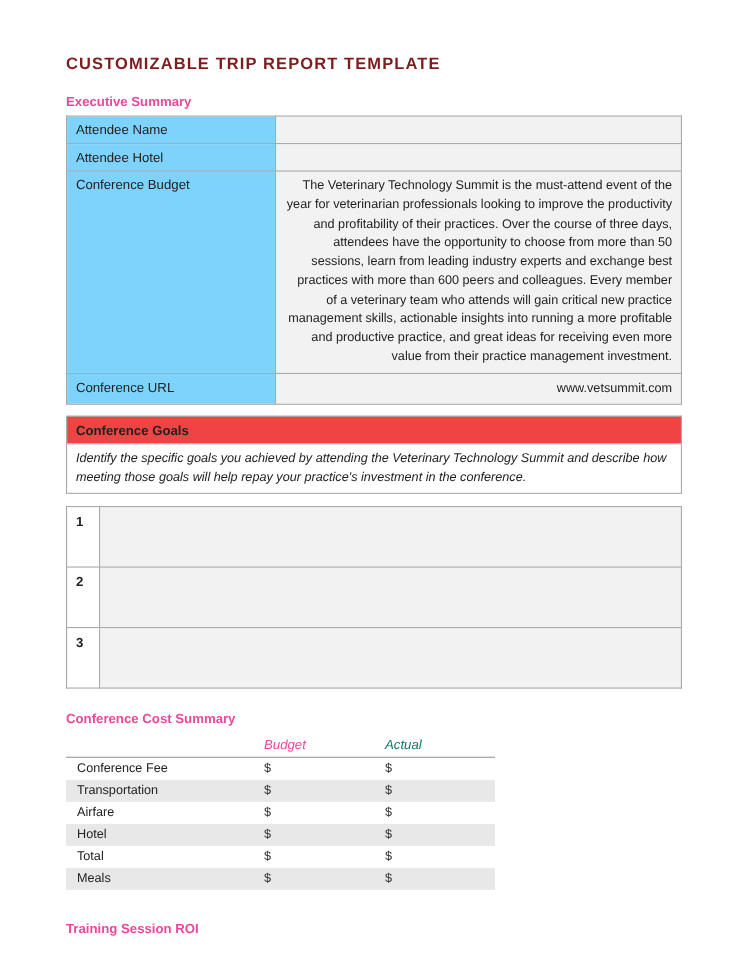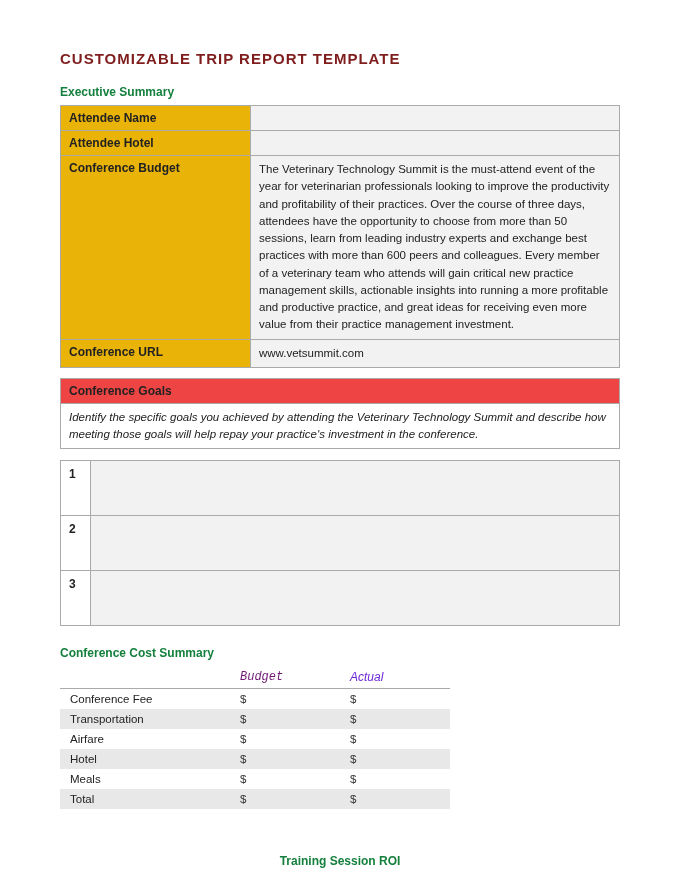--- a/index.html
+++ b/index.html
@@ -21,42 +21,43 @@
       font-weight: bold;
       letter-spacing: 1px;
       text-transform: uppercase;
       margin-bottom: 18px;
       color: #7f1d1d;
     }
     .section-title {
       font-size: 12px;
       font-weight: bold;
       margin-bottom: 6px;
-      color: #15803d;
+      color: #ec4899;
     }
     table.info-table {
       width: 100%;
       border-collapse: collapse;
       margin-bottom: 10px;
     }
     table.info-table td {
       border: 1px solid #aaa;
       padding: 5px 8px;
       vertical-align: top;
     }
     table.info-table td.label-cell {
       width: 190px;
-      font-weight: bold;
-      background: #eab308;
+      font-weight: normal;
+      background: #7dd3fc;
       white-space: nowrap;
     }
     table.info-table td.value-cell {
       background: #f2f2f2;
       font-size: 11.5px;
       line-height: 1.5;
+      text-align: right;
     }
     .goals-intro {
       font-style: italic;
       font-size: 11.5px;
       line-height: 1.5;
       margin-bottom: 11px;
       padding: 5px 8px;
       border: 1px solid #aaa;
       border-top: none;
     }
@@ -107,22 +108,21 @@
       background: #e8e8e8;
     }
     table.cost-table td.item-label {
       width: 170px;
     }
     table.cost-table td.dollar-cell {
       width: 110px;
       color: #333;
     }
     .training-section {
-      margin-top: 45px;
-      text-align: center;
+      margin-top: 28px;
     }
     .conference-goals-header td {
       font-weight: bold;
       border: 1px solid #aaa;
       padding: 5px 8px;
       background: #ef4444;
     }
   </style>
 </head>
 <body>
@@ -179,22 +179,22 @@
   </tr>
 </tbody>
   </table>
 
 <div class="cost-section">
   <div class="section-title">Conference Cost Summary</div>
   <table class="cost-table">
     <thead>
       <tr>
         <th class="item-label"></th>
-        <th class="budget-col" style="font-style:italic; color:#701a75;font-family:Liberation Mono, monospace;">Budget</th>
-        <th class="actual-col" style="font-style:italic; color:#6d28d9;">Actual</th>
+        <th class="budget-col" style="font-style:italic; color:#ec4899;">Budget</th>
+        <th class="actual-col" style="font-style:italic; color:#0f766e;">Actual</th>
       </tr>
     </thead>
     <tbody>
       <tr>
         <td class="item-label">Conference Fee</td>
         <td class="dollar-cell">$</td>
         <td class="dollar-cell">$</td>
       </tr>
       <tr>
         <td class="item-label">Transportation</td>
@@ -205,26 +205,26 @@
         <td class="item-label">Airfare</td>
         <td class="dollar-cell">$</td>
         <td class="dollar-cell">$</td>
       </tr>
       <tr>
         <td class="item-label">Hotel</td>
         <td class="dollar-cell">$</td>
         <td class="dollar-cell">$</td>
       </tr>
       <tr>
+        <td class="item-label">Total</td>
+        <td class="dollar-cell">$</td>
+        <td class="dollar-cell">$</td>
+      </tr>
+      <tr>
         <td class="item-label">Meals</td>
-        <td class="dollar-cell">$</td>
-        <td class="dollar-cell">$</td>
-      </tr>
-      <tr>
-        <td class="item-label">Total</td>
         <td class="dollar-cell">$</td>
         <td class="dollar-cell">$</td>
       </tr>
     </tbody>
   </table>
 </div>
 
 <div class="training-section">
   <div class="section-title">Training Session ROI</div>
 </div>

